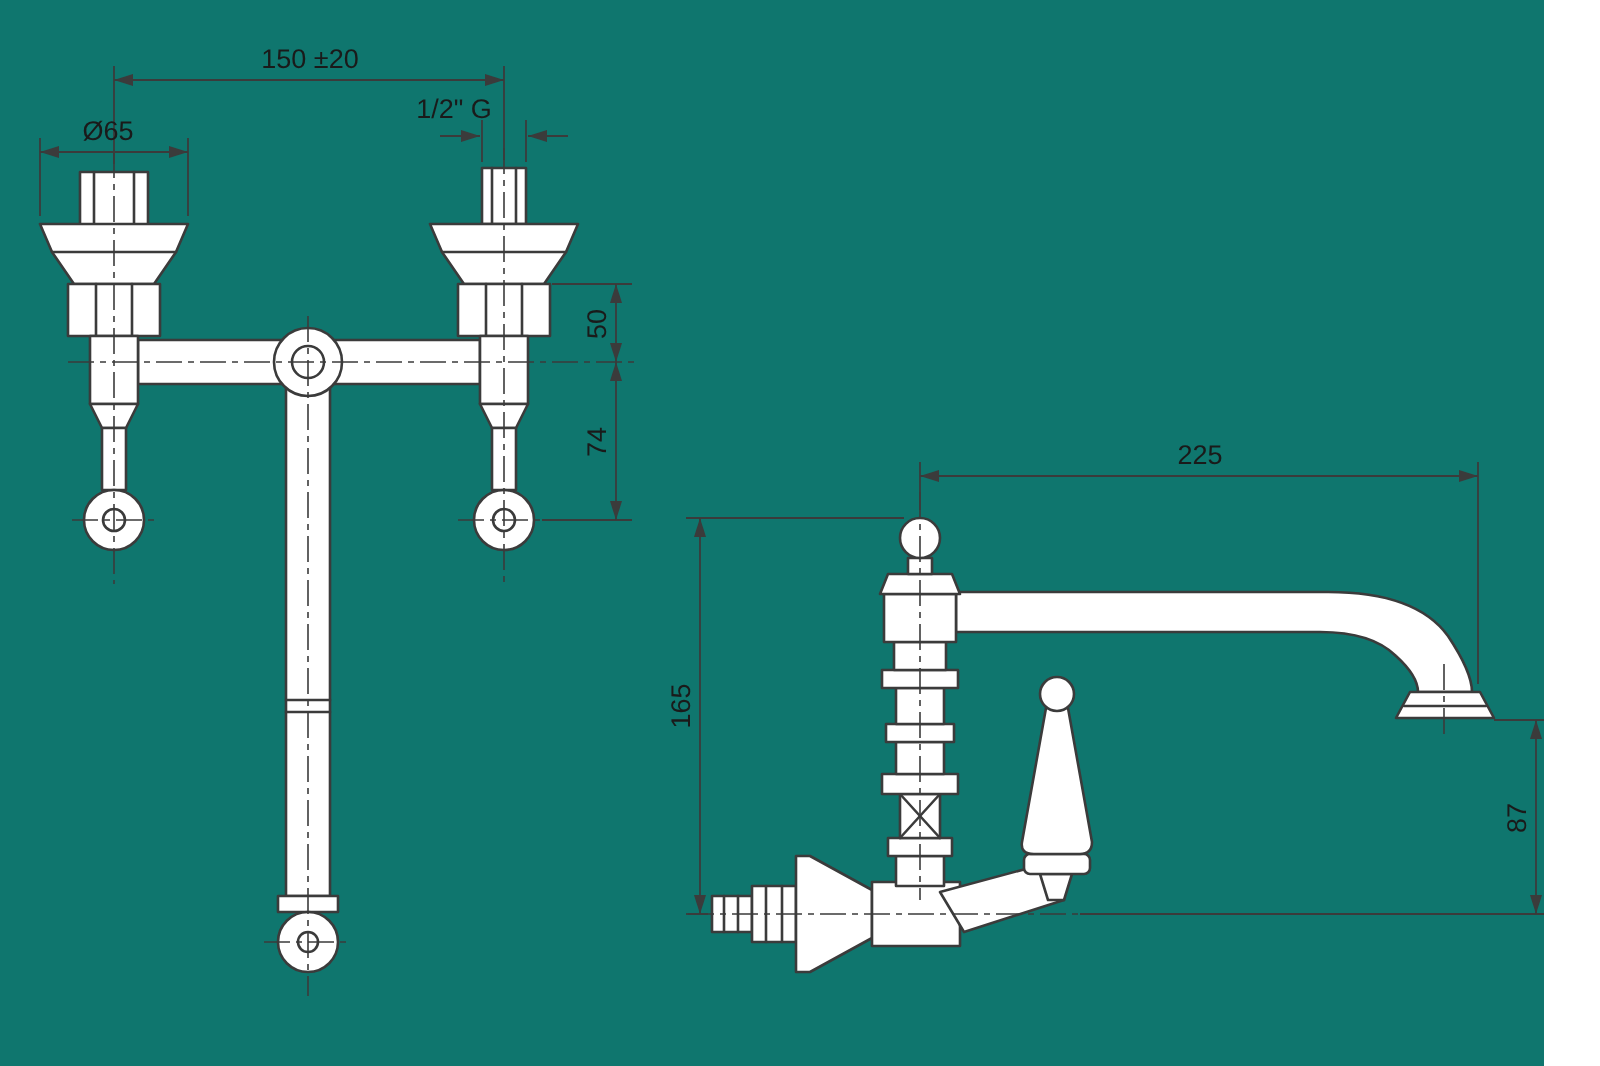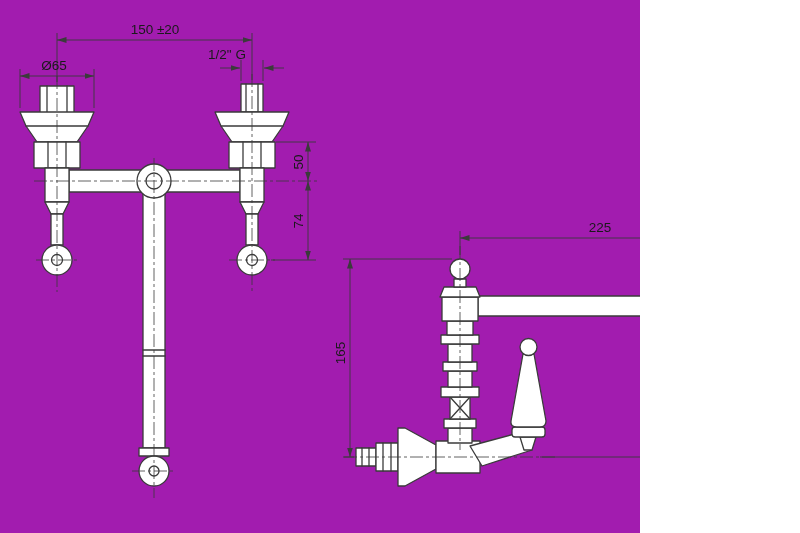--- a/index.html
+++ b/index.html
@@ -1,16 +1,16 @@
 <!DOCTYPE html>
 <html><head>
 <meta charset="utf-8">
 <style>
   html,body{margin:0;padding:0;background:#ffffff}
-  .canvas{width:640px;height:533px;background:#a21caf;position:relative;overflow:hidden}
+  .canvas{width:772px;height:533px;background:#0f766e;position:relative;overflow:hidden}
   svg{display:block}
   .o{stroke:#3b3b3b;stroke-width:1.3;fill:none;stroke-linecap:round;stroke-linejoin:round}
   .f{stroke:#3b3b3b;stroke-width:1.3;fill:#ffffff;stroke-linejoin:round}
   .d{stroke:#3b3b3b;stroke-width:0.9;fill:none}
   .c{stroke:#3b3b3b;stroke-width:0.8;fill:none;stroke-dasharray:13 3 3 3}
   .t{font-family:"Liberation Sans",sans-serif;font-size:13.5px;fill:#1a1a1a}
 </style>
 </head>
 <body>
 

